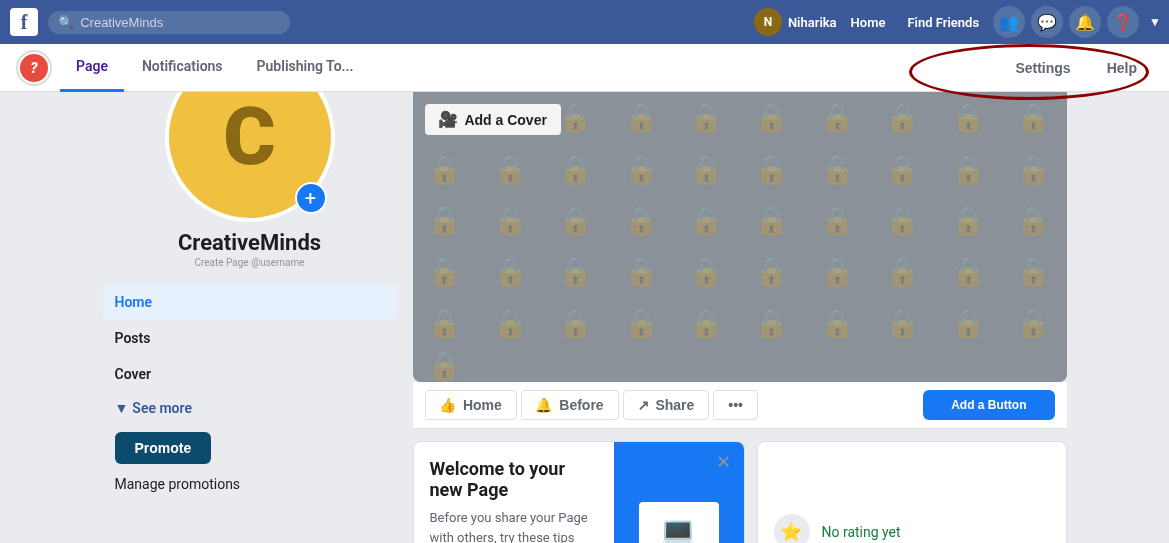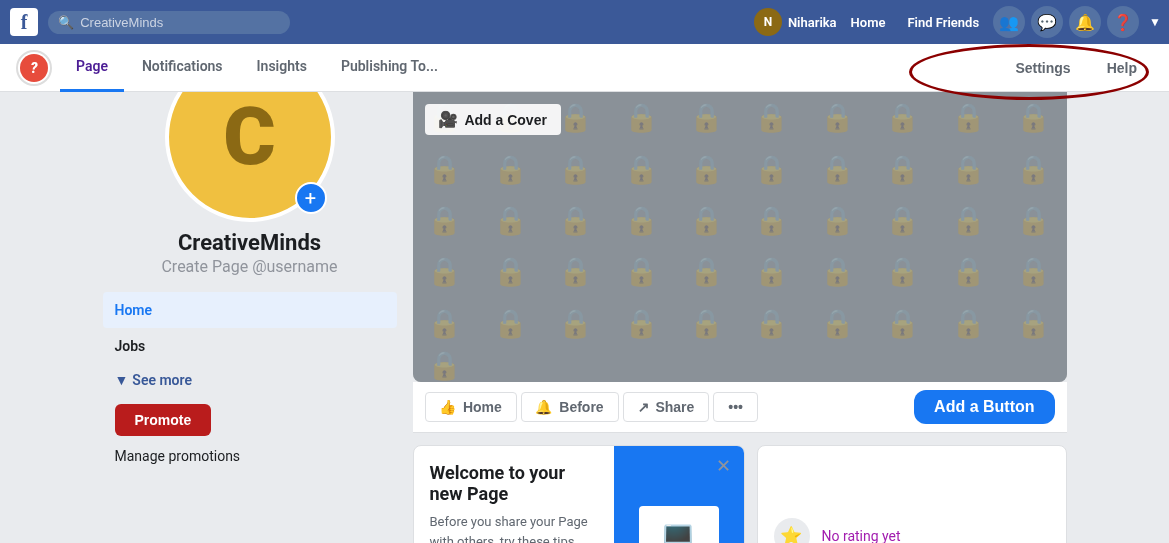--- a/index.html
+++ b/index.html
@@ -121,37 +121,37 @@
       position: absolute; bottom: 8px; right: 8px;
       width: 32px; height: 32px; border-radius: 50%;
       background: #1877f2; color: white;
       display: flex; align-items: center; justify-content: center;
       font-size: 20px; cursor: pointer; border: 2px solid white;
     }
     .page-name {
       font-size: 22px; font-weight: 700; color: #1c1e21; margin-top: 8px;
     }
     .page-username {
-      font-size: 16px; color: #90949c; margin-top: 2px;
+      font-size: 10px; color: #90949c; margin-top: 2px;
     }
 
     
     .sidebar-nav { margin-top: 8px; width: 100%; }
     .sidebar-nav-item {
       padding: 10px 12px; font-size: 14px; font-weight: 600; color: #1c1e21;
       cursor: pointer; border-radius: 4px;
     }
     .sidebar-nav-item.active { background: #e7f0fd; color: #1877f2; }
     .see-more-link {
       display: flex; align-items: center; gap: 4px;
       padding: 8px 12px; font-size: 14px; color: #385898; cursor: pointer; font-weight: 600;
     }
     .promote-btn {
       margin: 8px 12px;
-      background: #b91c1c; color: white;
+      background: #0c4a6e; color: white;
       border: none; border-radius: 6px;
       padding: 8px 20px; font-size: 14px; font-weight: 600;
       cursor: pointer;
     }
     .manage-promo {
       padding: 4px 12px; font-size: 14px; color: #1c1e21; cursor: pointer;
     }
 
     
     .right-content {
@@ -197,22 +197,22 @@
       padding: 8px 12px; gap: 4px;
     }
     .action-btn {
       display: flex; align-items: center; gap: 6px;
       padding: 6px 14px; font-size: 14px; font-weight: 600; color: #606770;
       border: 1px solid #dddfe2; border-radius: 4px; background: white; cursor: pointer;
     }
     .add-button-cta {
       margin-left: auto;
       background: #1877f2; color: white;
-      border: none; border-radius: 12px;
-      padding: 8px 20px; font-size: 16px; font-weight: 600; cursor: pointer;
+      border: none; border-radius: 6px;
+      padding: 8px 28px; font-size: 12px; font-weight: 600; cursor: pointer;
     }
 
     
     .cards-row {
       display: flex; gap: 12px; margin-top: 12px;
     }
     .welcome-card {
       flex: 1; background: white; border-radius: 8px;
       border: 1px solid #dddfe2; padding: 0; overflow: hidden;
       position: relative;
@@ -233,21 +233,21 @@
     .welcome-card-body { display: flex; }
     .rating-card {
       width: 310px; background: white; border-radius: 8px;
       border: 1px solid #dddfe2; padding: 16px;
       display: flex; align-items: center; gap: 12px;
     }
     .rating-icon {
       width: 36px; height: 36px; border-radius: 50%; background: #e9ebee;
       display: flex; align-items: center; justify-content: center; font-size: 18px;
     }
-    .rating-text { font-size: 14px; color: #a21caf; }
+    .rating-text { font-size: 14px; color: #15803d; }
 
     
     .how-to-logo {
       width: 36px; height: 36px; border-radius: 50%;
       background: white; border: 2px solid #ddd;
       display: flex; align-items: center; justify-content: center;
       overflow: hidden;
     }
     .how-to-inner {
       background: #e74c3c; width: 28px; height: 28px; border-radius: 50%;
@@ -292,21 +292,20 @@
 </nav>
 
 <nav class="page-nav">
 
   <div class="how-to-logo" style="margin-right:8px;">
     <div class="how-to-inner">?</div>
   </div>
   <div class="page-nav-left">
     <div class="page-tab active">Page</div>
     <div class="page-tab">Notifications</div>
-    <div class="page-tab">Insights</div>
     <div class="page-tab">Publishing To...</div>
   </div>
   <div class="page-nav-right">
     <button class="settings-btn">Settings</button>
     <button class="help-btn">Help</button>
   </div>
 </nav>
 
 <div class="circle-annotation" style="position:fixed; right:20px; top:44px; width:240px; height:56px; border:3px solid #8b0000; border-radius:50%; pointer-events:none; z-index:200;"></div>
 
@@ -316,21 +315,22 @@
     <div class="profile-section">
       <div class="profile-avatar-wrap">
         <div class="profile-avatar">C</div>
         <div class="add-photo-btn">+</div>
       </div>
       <div class="page-name">CreativeMinds</div>
       <div class="page-username">Create Page @username</div>
     </div>
     <div class="sidebar-nav">
       <div class="sidebar-nav-item active">Home</div>
-      <div class="sidebar-nav-item">Jobs</div>
+      <div class="sidebar-nav-item">Posts</div>
+      <div class="sidebar-nav-item">Cover</div>
       <div class="see-more-link">
         <span>▼</span>
         <span>See more</span>
       </div>
       <button class="promote-btn">Promote</button>
       <div class="manage-promo">Manage promotions</div>
     </div>
   </aside>
 
   <main class="right-content">

